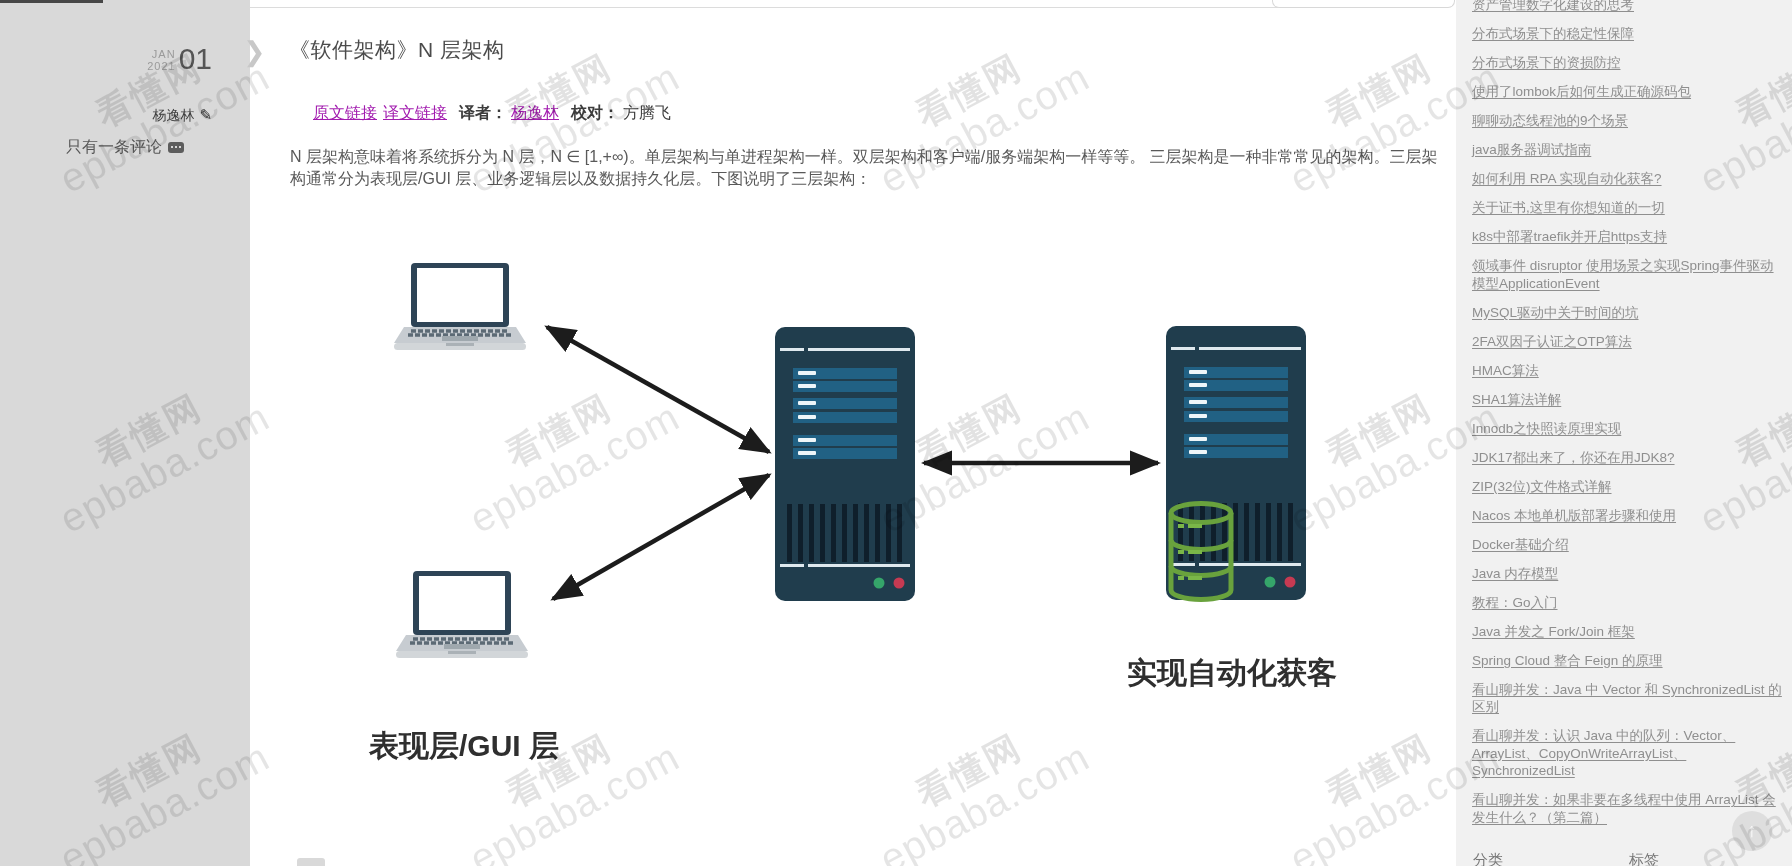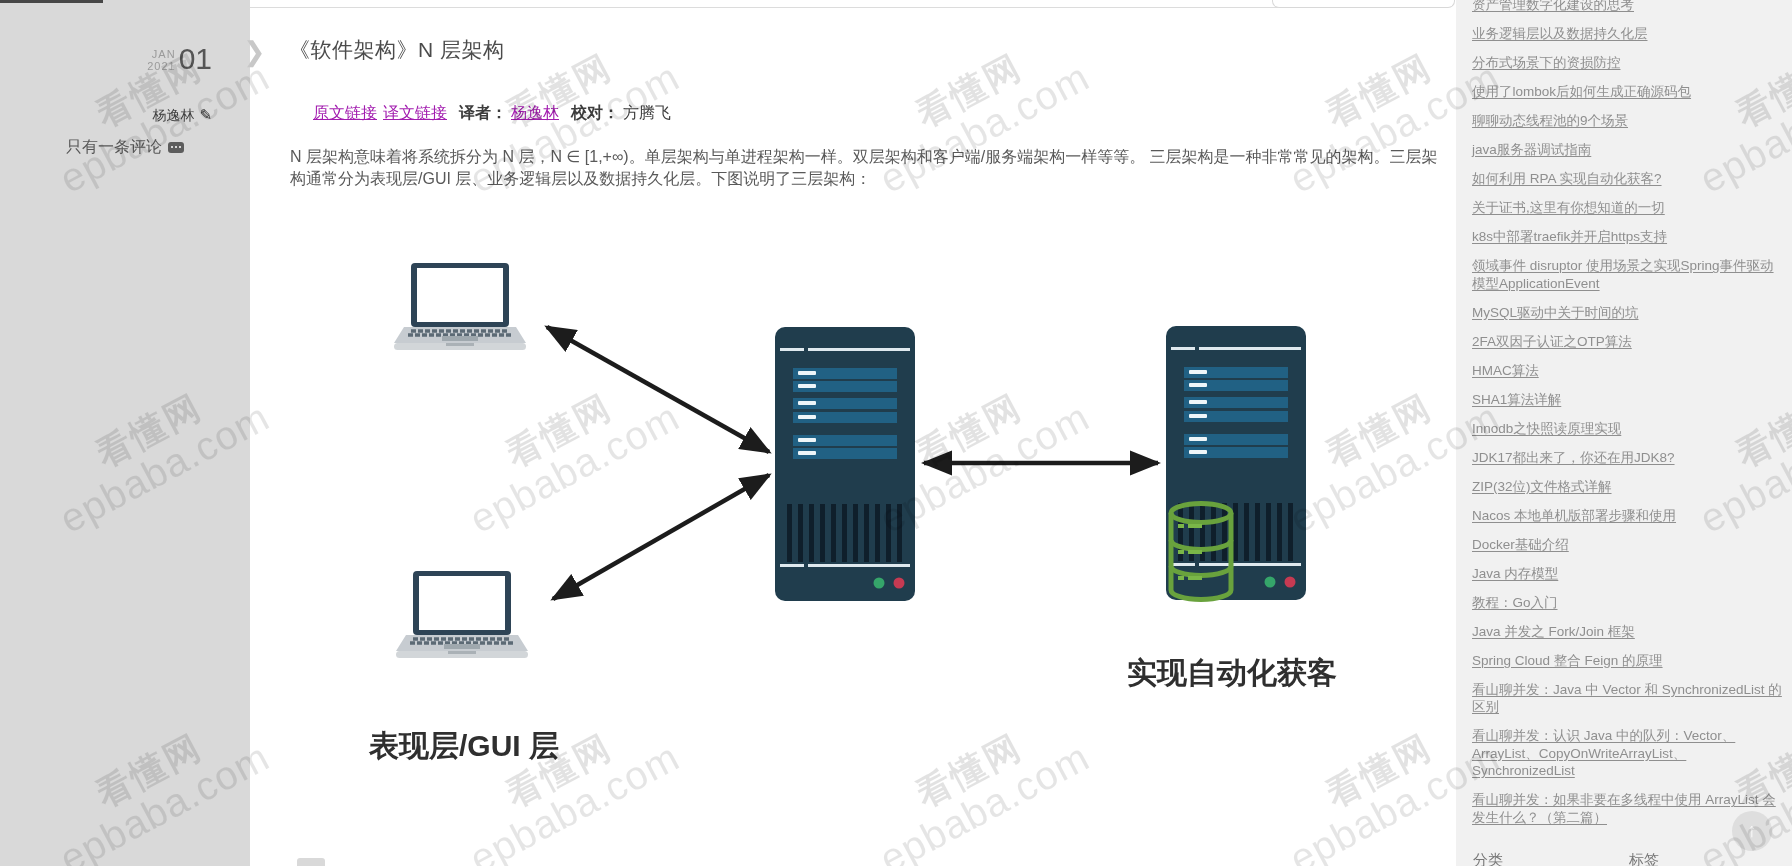--- a/index.html
+++ b/index.html
@@ -172,21 +172,21 @@
   </svg>
   <div class="tier-label" style="left:84px;top:496px;">表现层/GUI 层</div>
   <div class="tier-label" style="left:852px;top:423px;">实现自动化获客</div>
 </div>
 
 <div class="abs cutoff-box"></div>
 
 <div class="abs right-sidebar"></div>
 <ul class="abs recent-list" id="recent-list">
     <li><a href="#">资产管理数字化建设的思考</a></li>
-    <li><a href="#">业务逻辑层以及数据持久化层</a></li>
+    <li><a href="#">分布式场景下的稳定性保障</a></li>
     <li><a href="#">分布式场景下的资损防控</a></li>
     <li><a href="#">使用了lombok后如何生成正确源码包</a></li>
     <li><a href="#">聊聊动态线程池的9个场景</a></li>
     <li><a href="#">java服务器调试指南</a></li>
     <li><a href="#">如何利用 RPA 实现自动化获客?</a></li>
     <li><a href="#">关于证书,这里有你想知道的一切</a></li>
     <li><a href="#">k8s中部署traefik并开启https支持</a></li>
     <li><a href="#">领域事件 disruptor 使用场景之实现Spring事件驱动模型ApplicationEvent</a></li>
     <li><a href="#">MySQL驱动中关于时间的坑</a></li>
     <li><a href="#">2FA双因子认证之OTP算法</a></li>

